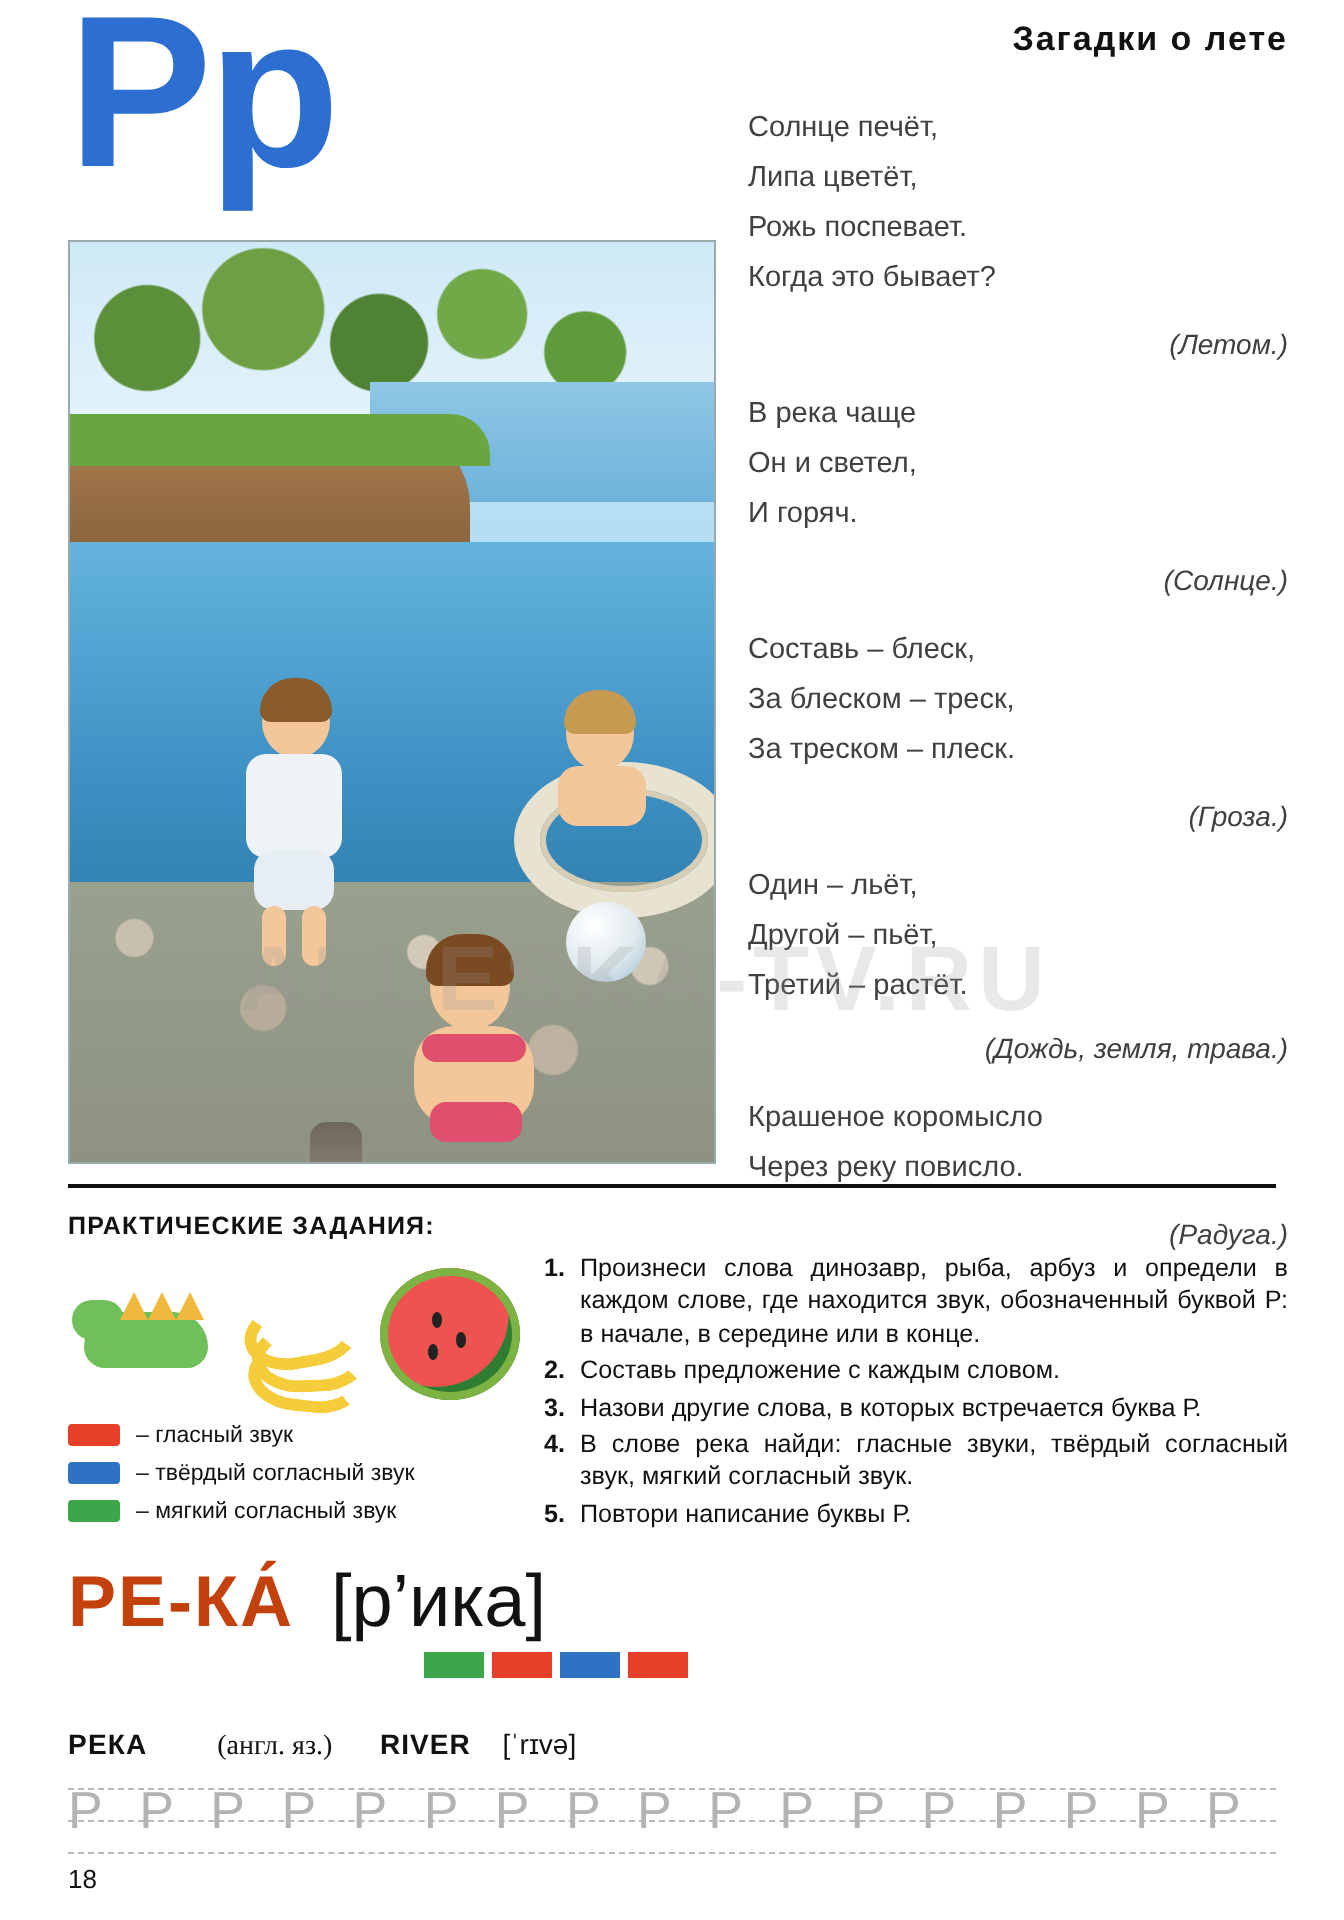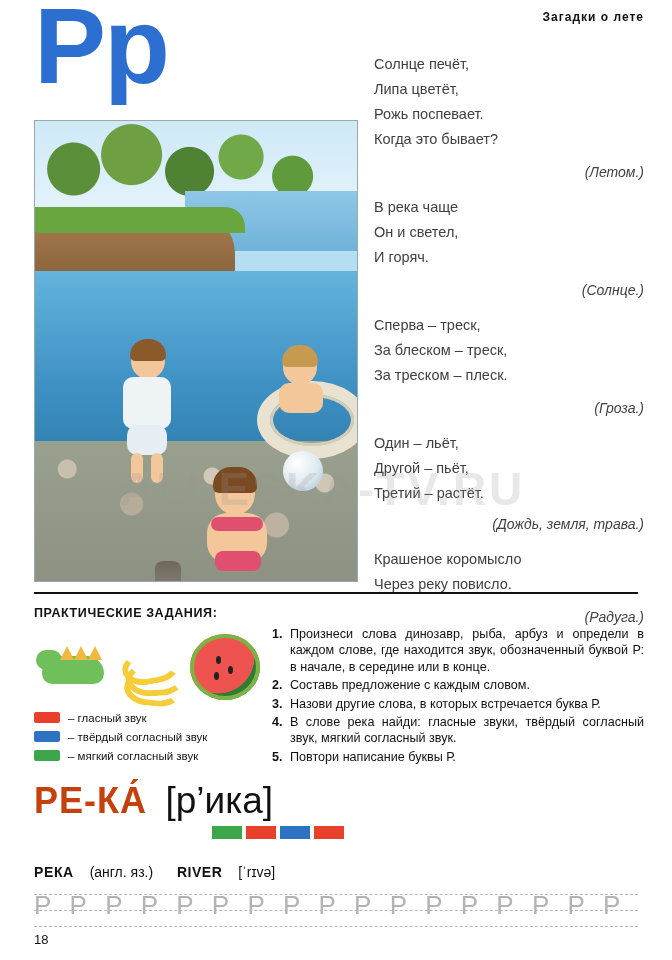--- a/index.html
+++ b/index.html
@@ -18,21 +18,21 @@
     position:absolute;left:34px;top:-8px;
     font-family:"Liberation Sans", sans-serif;
     font-size:108px;font-weight:bold;
     color:#2d6fd1;letter-spacing:-2px;
     line-height:1;
   }
 
   
   .riddles-title{
     position:absolute;right:28px;top:10px;
-    font-size:12px;font-weight:bold;letter-spacing:1px;
+    font-size:17px;font-weight:bold;letter-spacing:1px;
     color:#111;
   }
 
   
   .riddles{
     position:absolute;left:374px;top:52px;width:270px;
     font-size:14.5px;line-height:25px;color:#404040;
   }
   .riddle{margin:0 0 10px 0;}
   .riddle .line{white-space:nowrap;}
@@ -142,21 +142,21 @@
 
   
   .word-row{position:absolute;left:34px;top:780px;}
   .word{font-size:36px;font-weight:bold;color:#c2410c;letter-spacing:1px;display:inline-block;vertical-align:middle;}
   .transcr{font-size:37px;color:#111;display:inline-block;vertical-align:middle;margin-left:14px;}
   .scheme{position:absolute;left:212px;top:826px;display:flex;gap:4px;}
   .scheme div{width:30px;height:13px;}
 
   .eng-row{position:absolute;left:34px;top:864px;font-size:14px;}
   .eng-row .ru{font-weight:bold;letter-spacing:0.6px;}
-  .eng-row .note{margin-left:12px;}
+  .eng-row .note{margin-left:31px;font-family:Liberation Serif, serif;}
   .eng-row .en{font-weight:bold;margin-left:20px;letter-spacing:0.5px;text-align:center;}
   .eng-row .ipa{margin-left:12px;}
 
   
   .copy{
     position:absolute;left:34px;top:894px;width:604px;height:34px;
   }
   .copy .dashline{position:absolute;left:0;width:604px;border-top:1px dashed #b9b9b9;}
   .copy .d1{top:0;}
   .copy .d2{top:16px;}
@@ -188,21 +188,21 @@
     <div class="answer">(Летом.)</div>
 
     <div class="riddle">
       <div class="line">В река чаще</div>
       <div class="line">Он и светел,</div>
       <div class="line">И горяч.</div>
     </div>
     <div class="answer">(Солнце.)</div>
 
     <div class="riddle">
-      <div class="line">Сперва – треск,</div>
+      <div class="line">Составь – блеск,</div>
       <div class="line">За блеском – треск,</div>
       <div class="line">За треском – плеск.</div>
     </div>
     <div class="answer">(Гроза.)</div>
 
     <div class="riddle">
       <div class="line">Один – льёт,</div>
       <div class="line">Другой – пьёт,</div>
       <div class="line">Третий – растёт.</div>
     </div>

